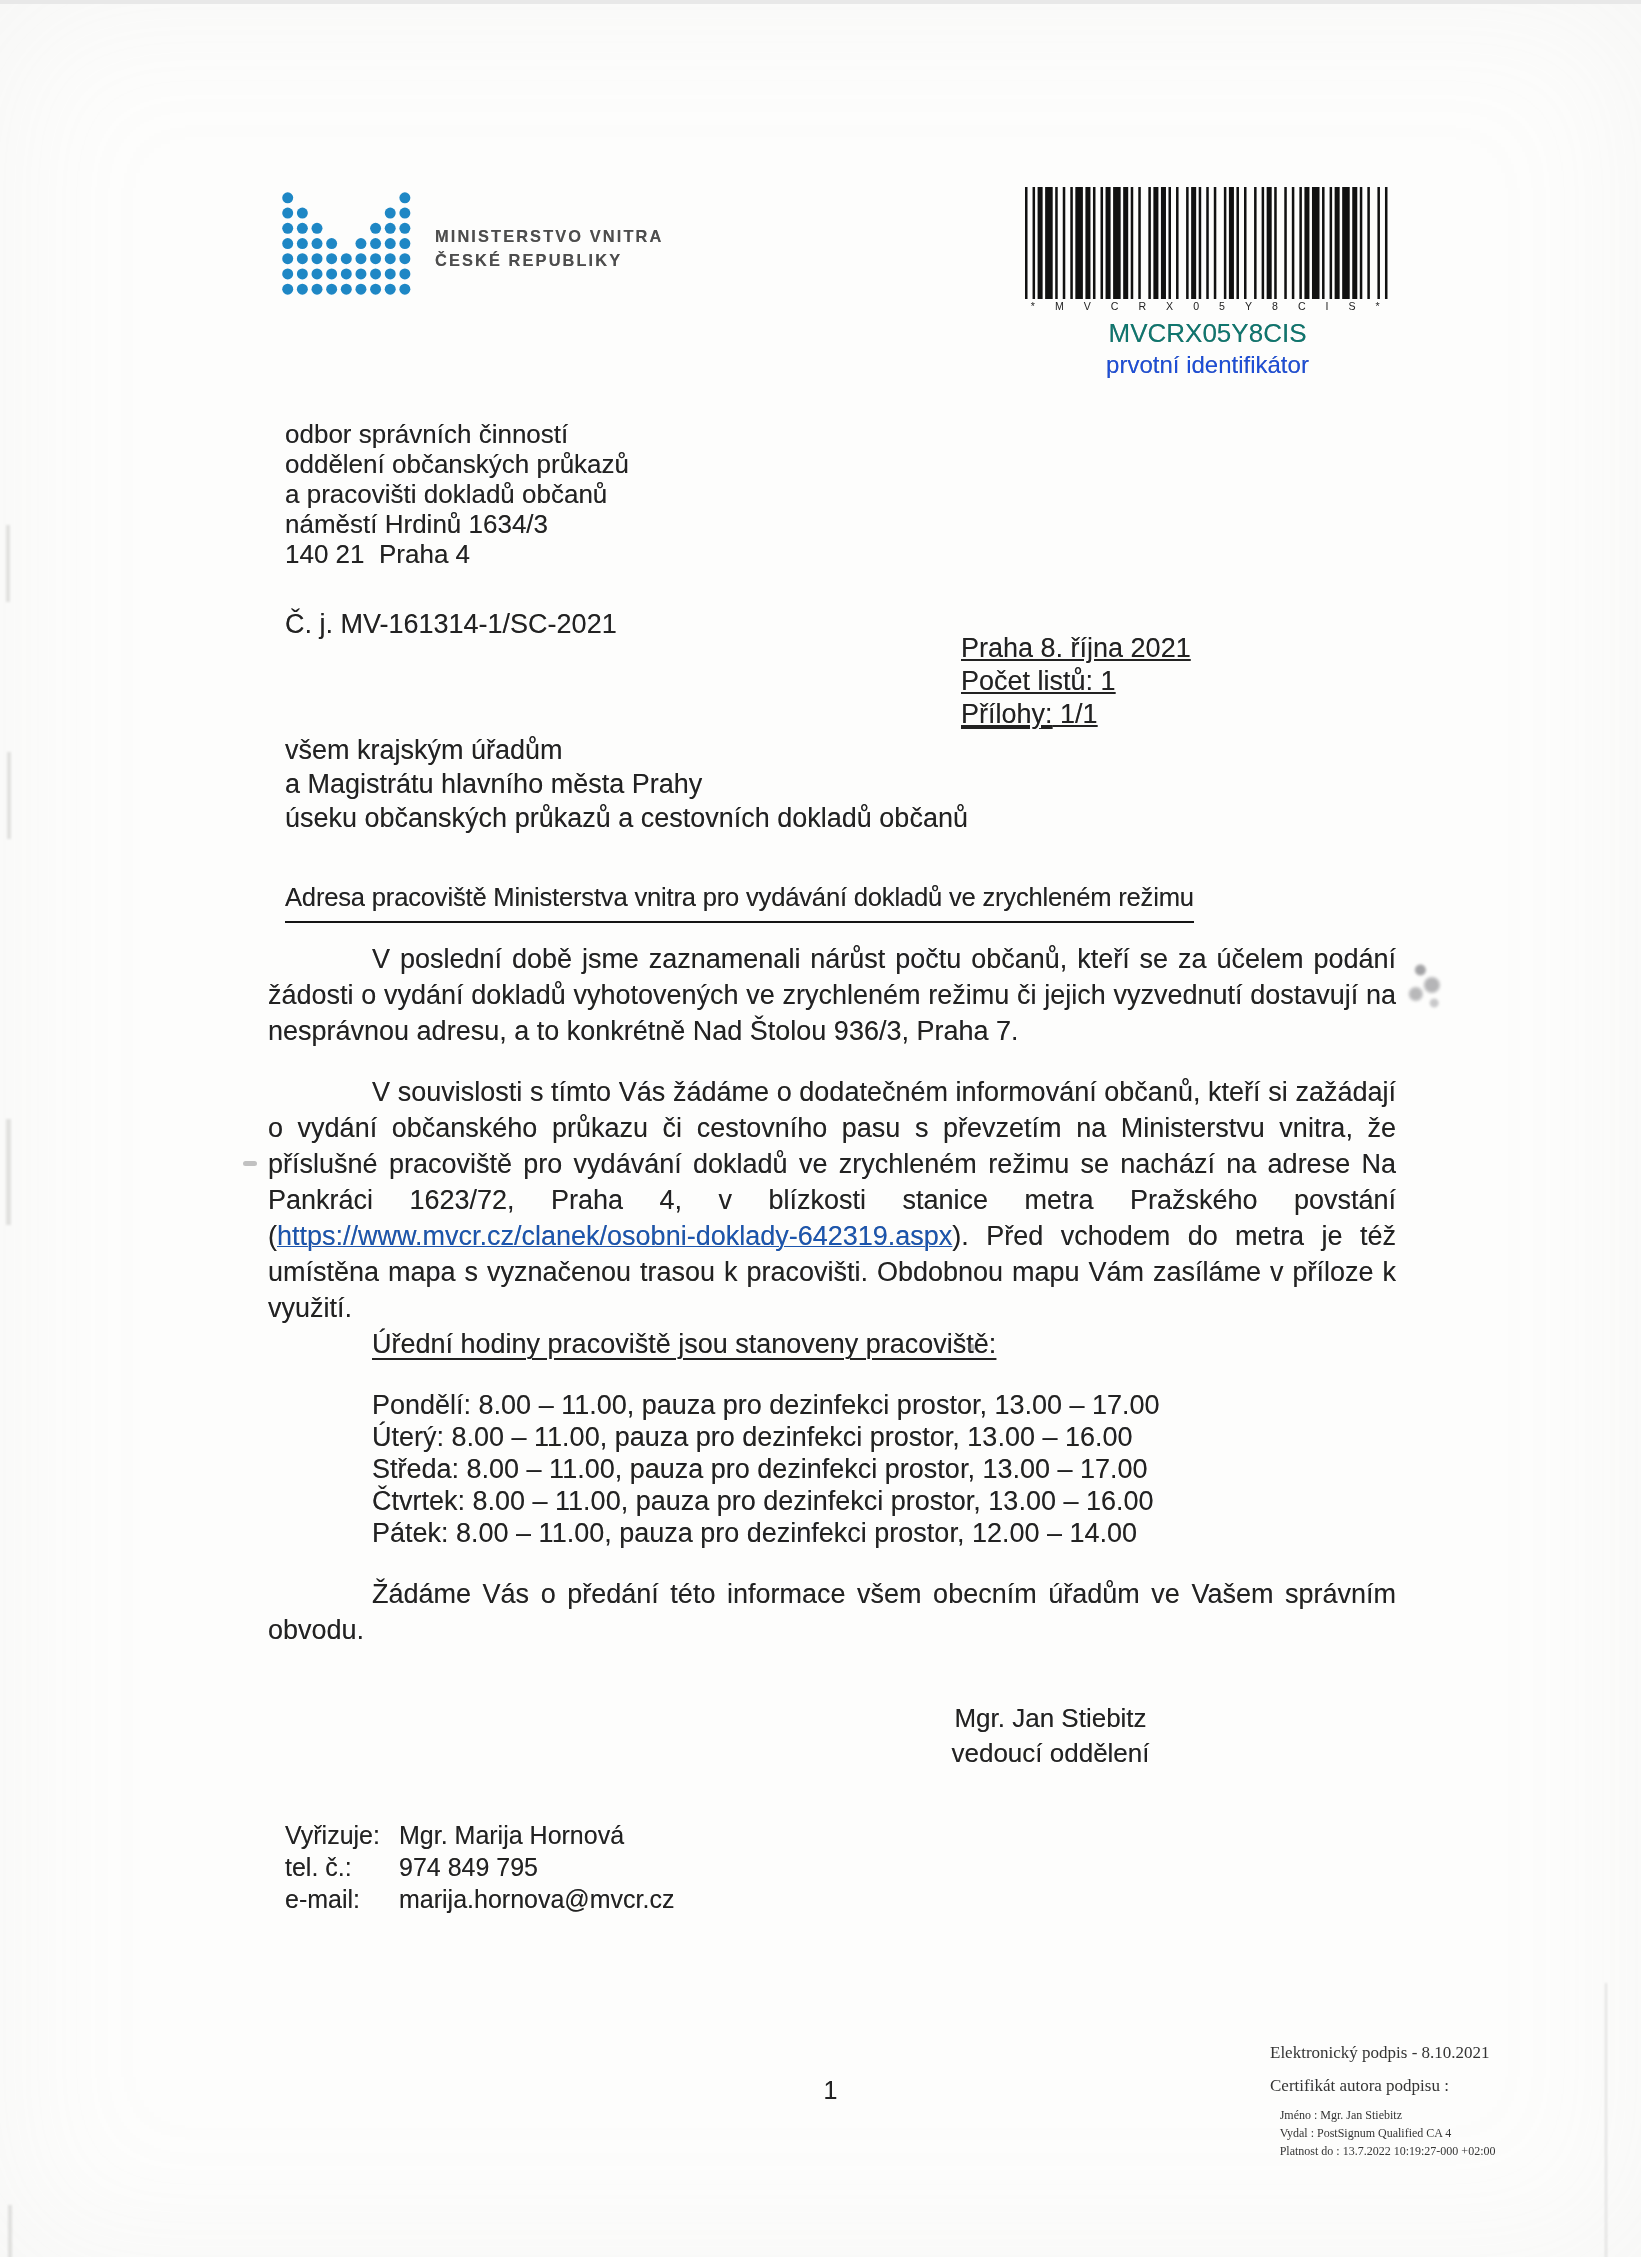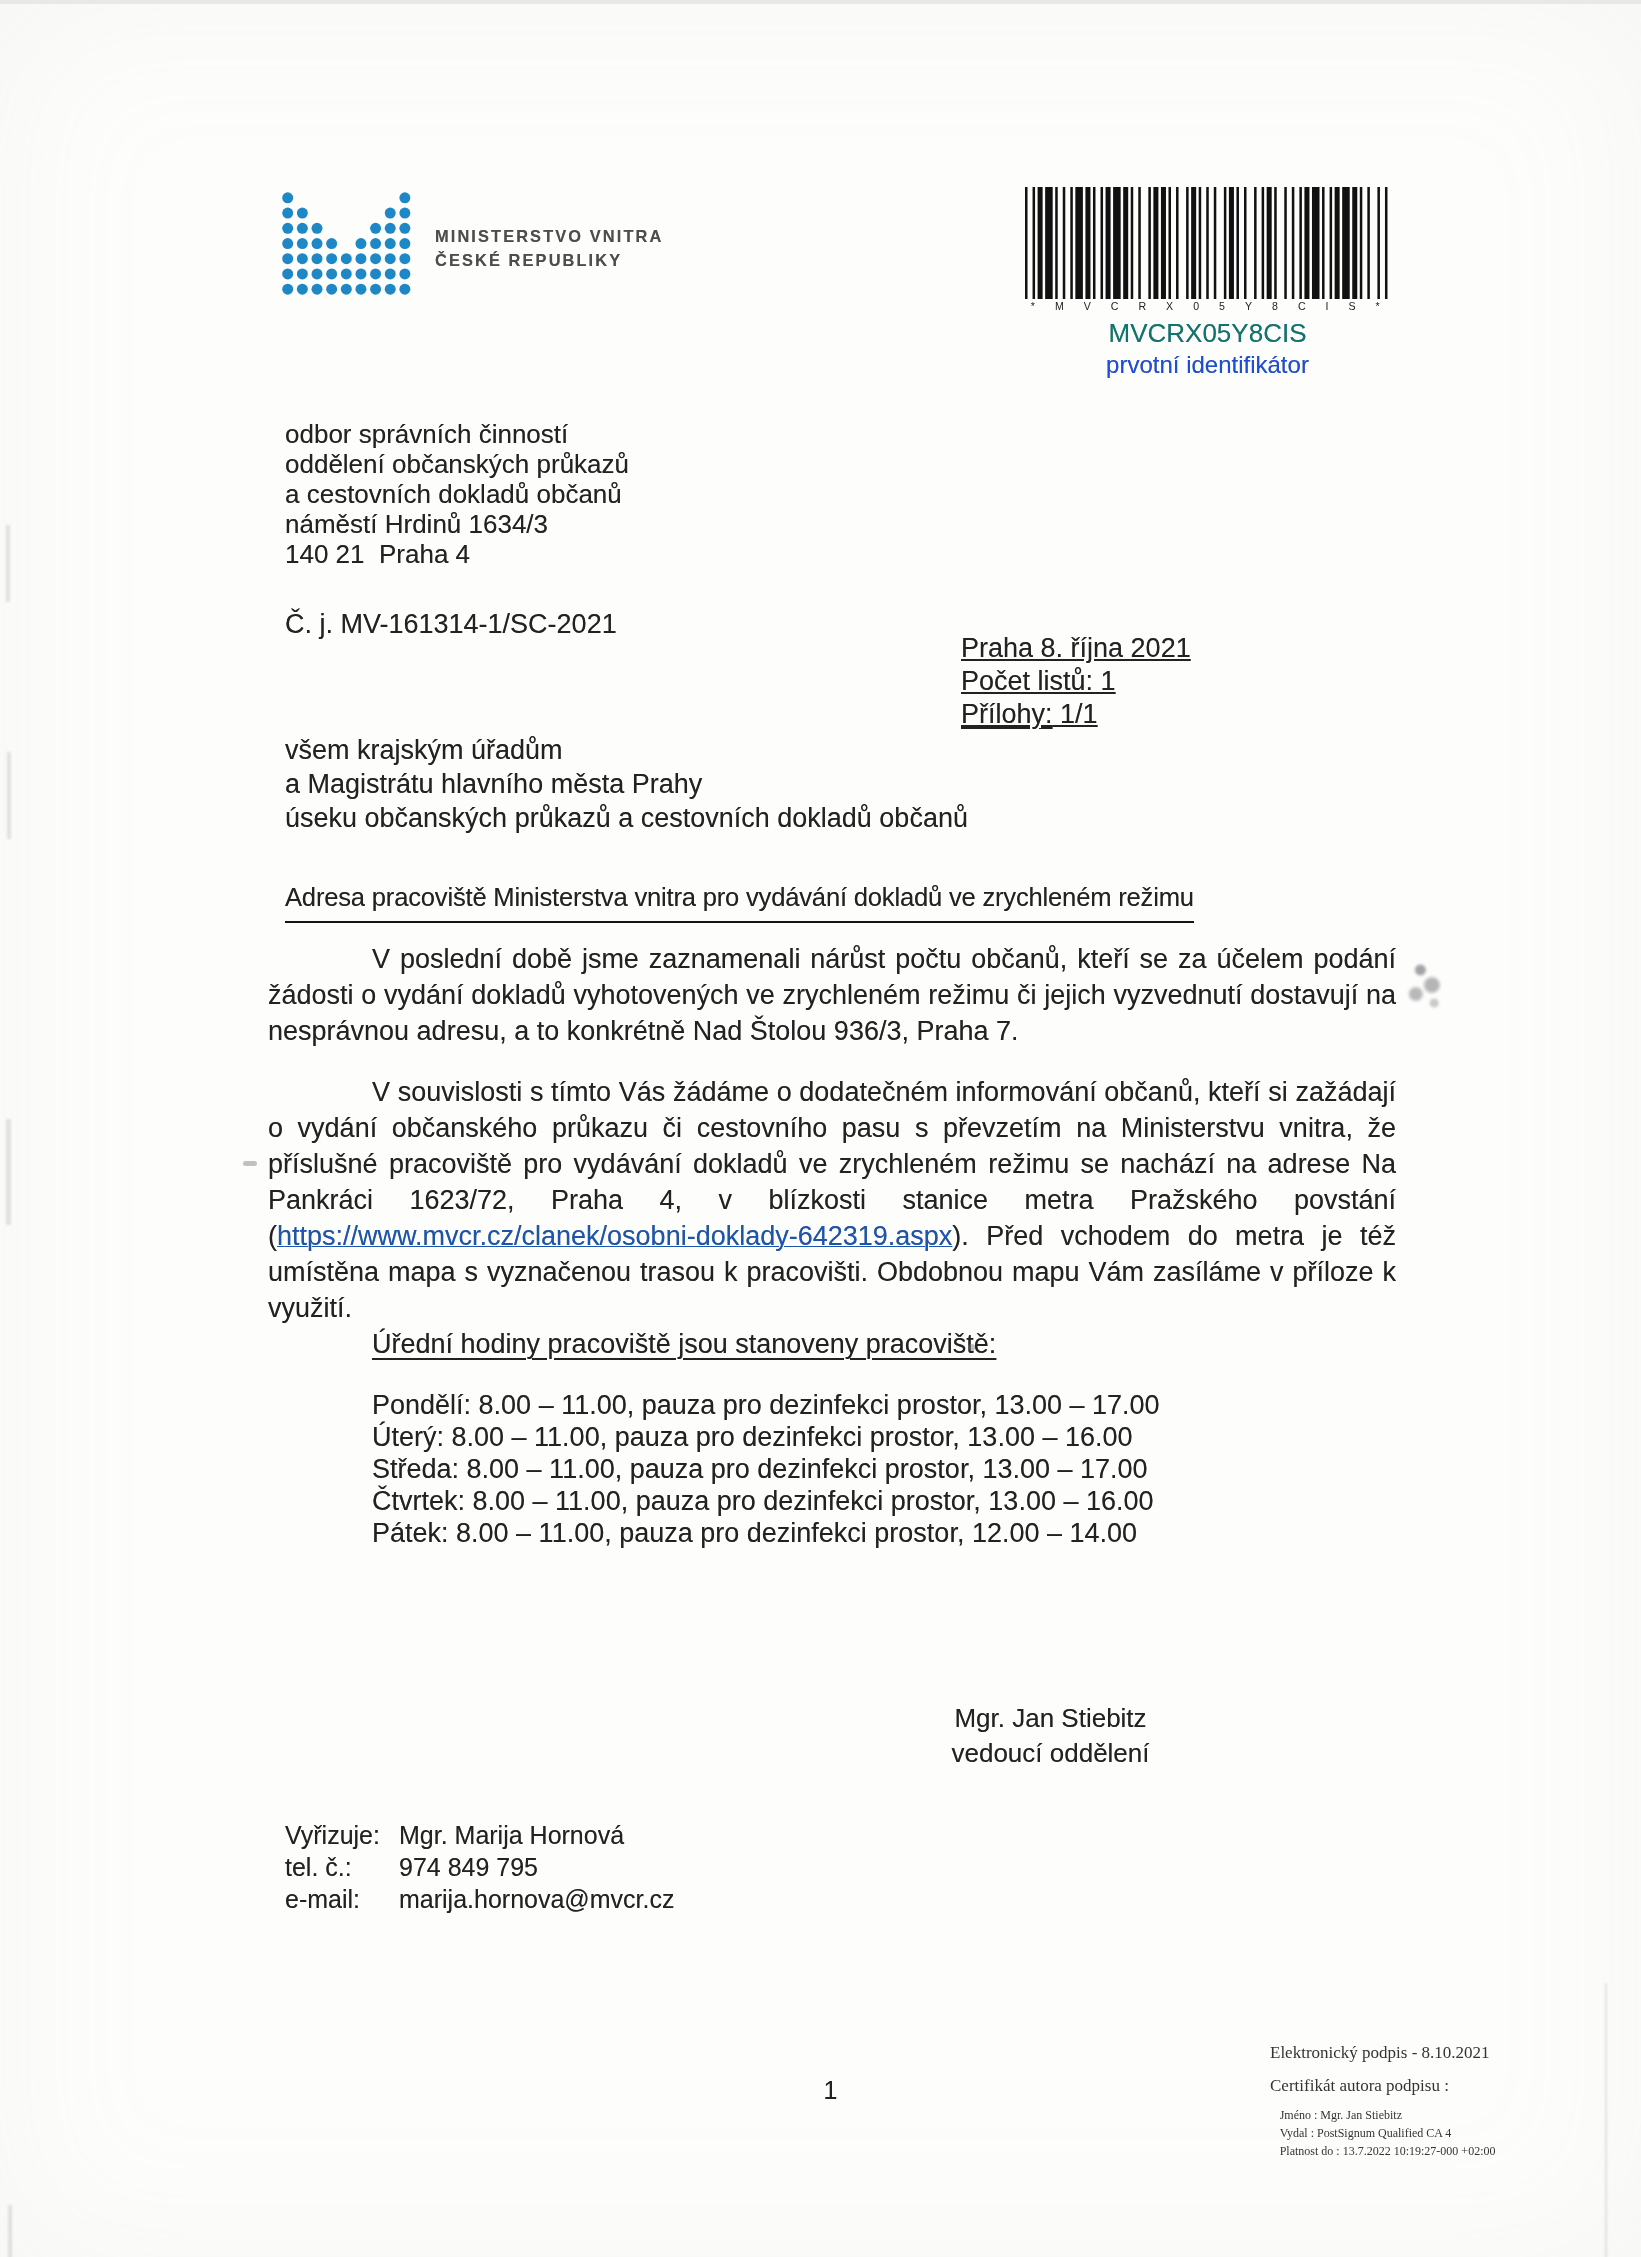--- a/index.html
+++ b/index.html
@@ -187,21 +187,21 @@
         </g>
     </svg>
     <div class="barcode-chars">*MVCRX05Y8CIS*</div>
     <div class="barcode-code">MVCRX05Y8CIS</div>
     <div class="barcode-caption">prvotní identifikátor</div>
   </div>
 
   <div class="abs sender txt" style="left:285px;top:415px;">
     <div>odbor správních činností</div>
     <div>oddělení občanských průkazů</div>
-    <div>a cestovních dokladů občanů</div>
+    <div>a pracovišti dokladů občanů</div>
     <div>náměstí Hrdinů 1634/3</div>
     <div>140 21&nbsp; Praha 4</div>
   </div>
 
   <div class="abs refnum txt" style="left:285px;top:605px;">Č. j. MV-161314-1/SC-2021</div>
 
   <div class="abs meta txt" style="left:961px;top:628px;text-decoration:underline;">
     <div>Praha 8. října 2021</div>
     <div>Počet listů: 1</div>
     <div>
@@ -226,20 +226,21 @@
   <div class="abs hours-heading txt" style="left:372px;top:1325px;">Úřední hodiny pracoviště jsou stanoveny pracoviště:</div>
 
   <div class="abs hours txt" style="left:372px;top:1385px;">
     <div>Pondělí: 8.00 – 11.00, pauza pro dezinfekci prostor, 13.00 – 17.00</div>
     <div>Úterý: 8.00 – 11.00, pauza pro dezinfekci prostor, 13.00 – 16.00</div>
     <div>Středa: 8.00 – 11.00, pauza pro dezinfekci prostor, 13.00 – 17.00</div>
     <div>Čtvrtek: 8.00 – 11.00, pauza pro dezinfekci prostor, 13.00 – 16.00</div>
     <div>Pátek: 8.00 – 11.00, pauza pro dezinfekci prostor, 12.00 – 14.00</div>
   </div>
 
+  <p class="abs para txt" style="left:268px;top:1572px;">Žádáme Vás o předání této informace všem obecním úřadům ve Vašem správním obvodu.</p>
 
   <div class="abs sig txt" style="left:896px;top:1697px;">
     <div>Mgr. Jan Stiebitz</div>
     <div>vedoucí oddělení</div>
   </div>
 
   <div class="abs contact txt" style="left:285px;top:1815px;">
     <div class="row">
       <span class="lbl">Vyřizuje:</span>
       <span>Mgr. Marija Hornová</span>

